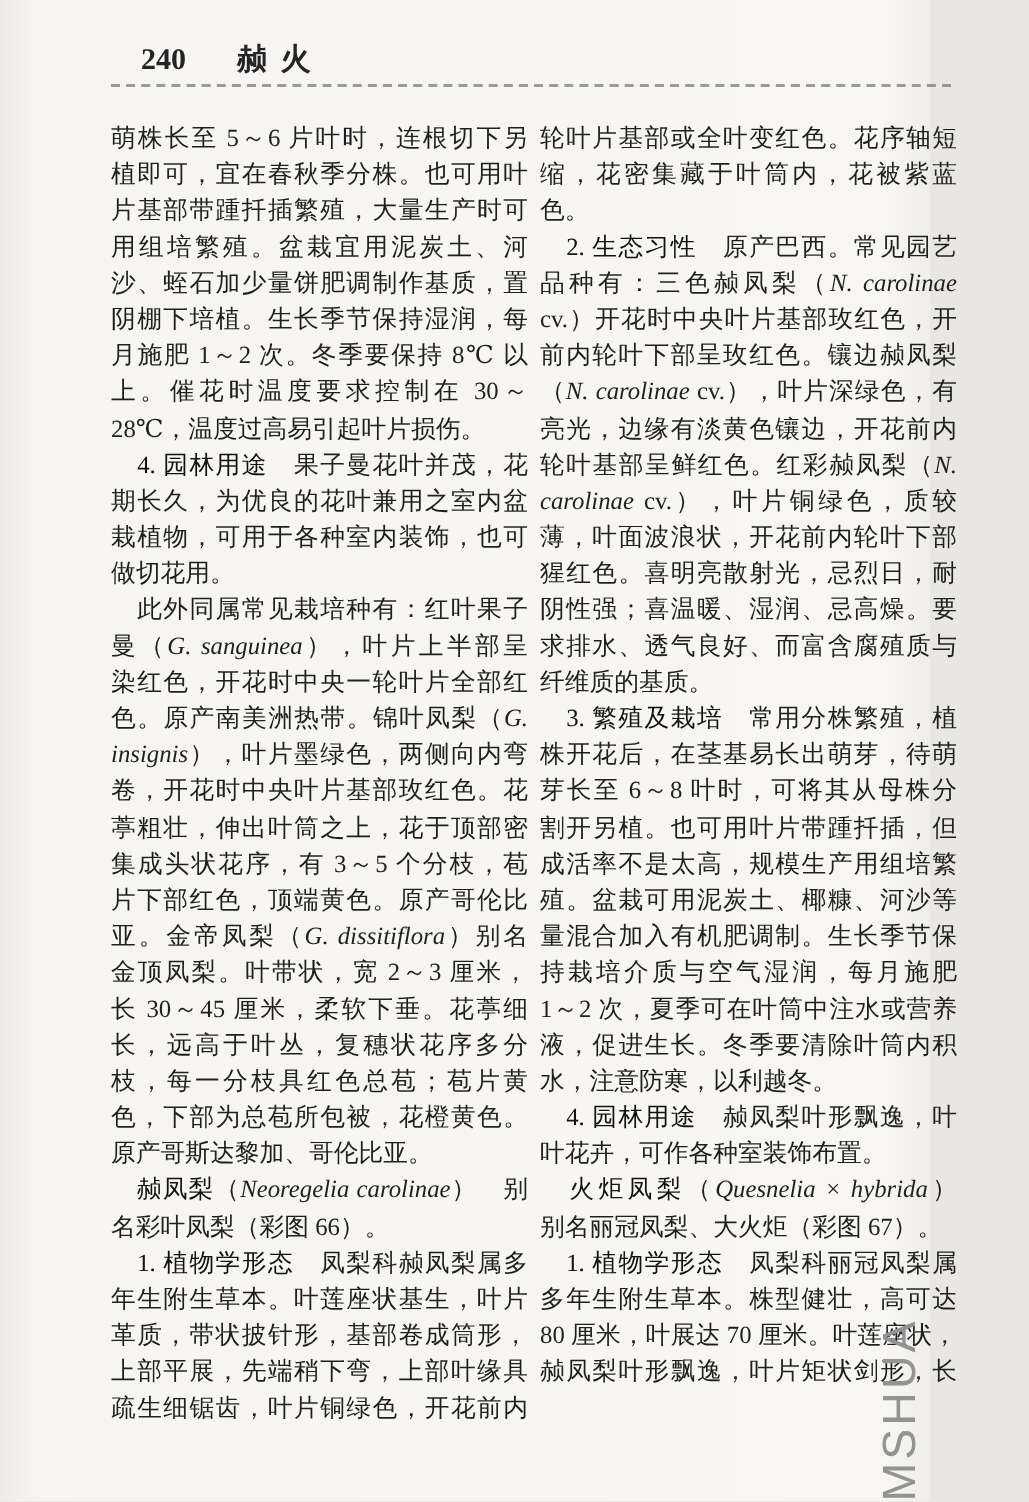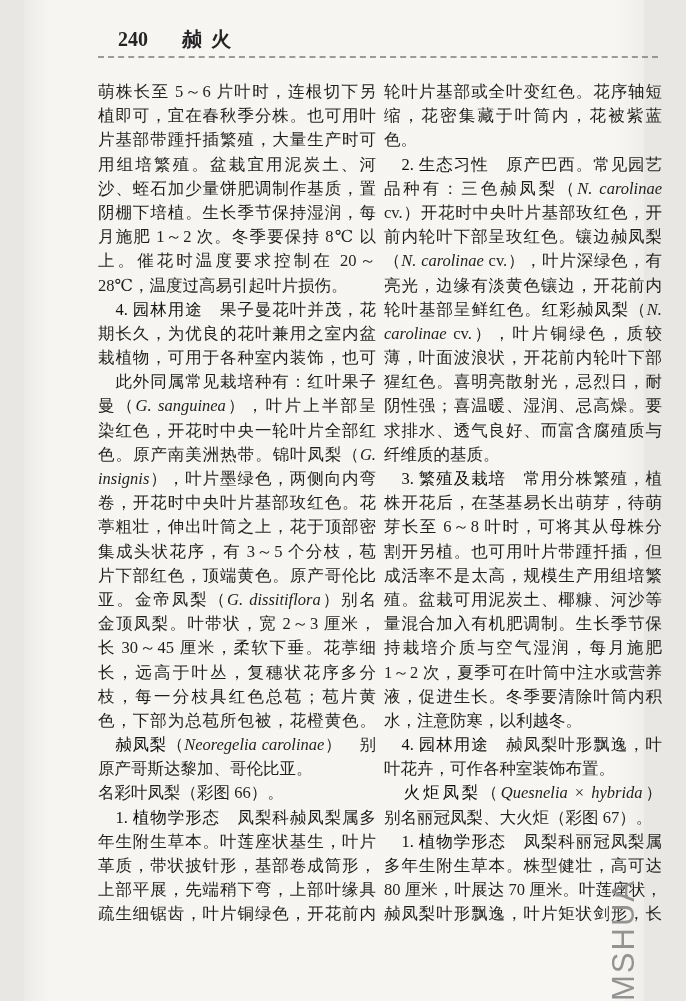--- a/index.html
+++ b/index.html
@@ -5,21 +5,20 @@
   html,body{margin:0;padding:0;}
   body{
     width:686px;height:1001px;overflow:hidden;
     font-family:"Liberation Serif","DejaVu Serif",serif;
     background:#e9e7e3;
   }
   .page{
     position:relative;width:620px;height:1001px;
     background:linear-gradient(90deg,#edebe7 0,#f6f5f2 4%,#f7f6f3 95%,#f0eeea 100%);
     color:#1d1d1d;
-    margin-left:24px;
   }
   .running-header{
     position:absolute;top:26px;left:94px;
     font-size:20px;font-weight:600;color:#242424;
     display:flex;align-items:baseline;gap:34px;
   }
   .running-header .title{letter-spacing:0.45em;}
   .header-rule{
     position:absolute;top:56px;left:74px;width:560px;height:0;
     border-bottom:2px dashed #7d7d7d;opacity:.75;
@@ -60,42 +59,43 @@
 
   <div class="columns">
     <div class="col" id="col-left">
         <div class="line">萌株长至 5～6 片叶时，连根切下另</div>
         <div class="line">植即可，宜在春秋季分株。也可用叶</div>
         <div class="line">片基部带踵扦插繁殖，大量生产时可</div>
         <div class="line">用组培繁殖。盆栽宜用泥炭土、河</div>
         <div class="line">沙、蛭石加少量饼肥调制作基质，置</div>
         <div class="line">阴棚下培植。生长季节保持湿润，每</div>
         <div class="line">月施肥 1～2 次。冬季要保持 8℃ 以</div>
-        <div class="line">上。催花时温度要求控制在 20～</div>
+        <div class="line">上。催花时温度要求控制在 30～</div>
         <div class="line short">28℃，温度过高易引起叶片损伤。</div>
         <div class="line">　<b>4. 园林用途</b>　果子曼花叶并茂，花</div>
         <div class="line">期长久，为优良的花叶兼用之室内盆</div>
         <div class="line">栽植物，可用于各种室内装饰，也可</div>
+        <div class="line short">做切花用。</div>
         <div class="line">　此外同属常见栽培种有：红叶果子</div>
         <div class="line">曼（<i>G. sanguinea</i>），叶片上半部呈</div>
         <div class="line">染红色，开花时中央一轮叶片全部红</div>
         <div class="line">色。原产南美洲热带。锦叶凤梨（<i>G.</i></div>
         <div class="line"><i>insignis</i>），叶片墨绿色，两侧向内弯</div>
         <div class="line">卷，开花时中央叶片基部玫红色。花</div>
         <div class="line">葶粗壮，伸出叶筒之上，花于顶部密</div>
         <div class="line">集成头状花序，有 3～5 个分枝，苞</div>
         <div class="line">片下部红色，顶端黄色。原产哥伦比</div>
         <div class="line">亚。金帝凤梨（<i>G. dissitiflora</i>）别名</div>
         <div class="line">金顶凤梨。叶带状，宽 2～3 厘米，</div>
         <div class="line">长 30～45 厘米，柔软下垂。花葶细</div>
         <div class="line">长，远高于叶丛，复穗状花序多分</div>
         <div class="line">枝，每一分枝具红色总苞；苞片黄</div>
         <div class="line">色，下部为总苞所包被，花橙黄色。</div>
+        <div class="line short">原产哥斯达黎加、哥伦比亚。</div>
         <div class="line">　<b>赪凤梨</b>（<i>Neoregelia carolinae</i>）　别</div>
-        <div class="line short">原产哥斯达黎加、哥伦比亚。</div>
         <div class="line short">名彩叶凤梨（彩图 66）。</div>
         <div class="line">　<b>1. 植物学形态</b>　凤梨科赪凤梨属多</div>
         <div class="line">年生附生草本。叶莲座状基生，叶片</div>
         <div class="line">革质，带状披针形，基部卷成筒形，</div>
         <div class="line">上部平展，先端稍下弯，上部叶缘具</div>
         <div class="line">疏生细锯齿，叶片铜绿色，开花前内</div>
       </div>
     <div class="col" id="col-right">
         <div class="line">轮叶片基部或全叶变红色。花序轴短</div>
         <div class="line">缩，花密集藏于叶筒内，花被紫蓝</div>

